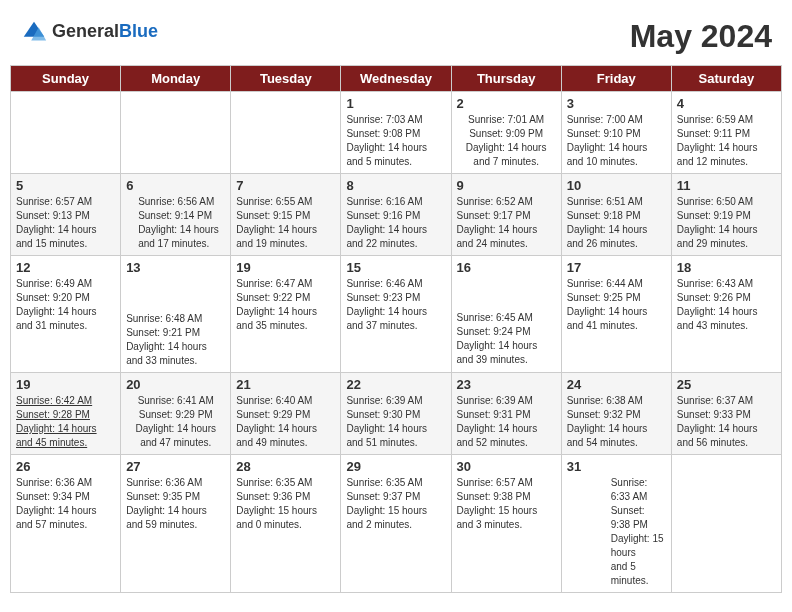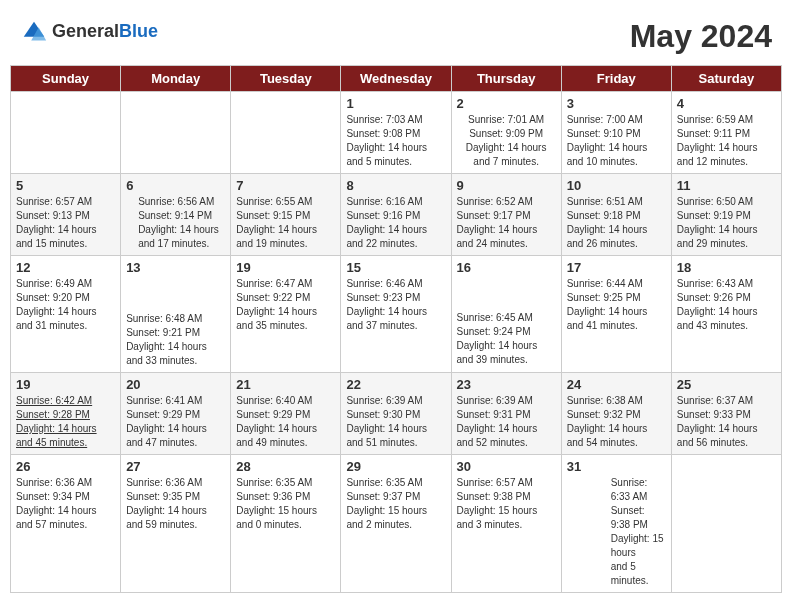--- a/index.html
+++ b/index.html
@@ -267,21 +267,21 @@
       <tr>
         <td>
           <div class="day-number">19</div>
           <div class="day-info" style="white-space: pre-line; text-decoration: underline;">Sunrise: 6:42 AM
 Sunset: 9:28 PM
 Daylight: 14 hours
 and 45 minutes.</div>
         </td>
         <td>
           <div class="day-number">20</div>
-          <div class="day-info" style="white-space: pre-line;">Sunrise: 6:41 AM
+          <div class="day-info" style="white-space: pre-line; text-align: center;">Sunrise: 6:41 AM
 Sunset: 9:29 PM
 Daylight: 14 hours
 and 47 minutes.</div>
         </td>
         <td>
           <div class="day-number">21</div>
           <div class="day-info" style="white-space: pre-line;">Sunrise: 6:40 AM
 Sunset: 9:29 PM
 Daylight: 14 hours
 and 49 minutes.</div>

